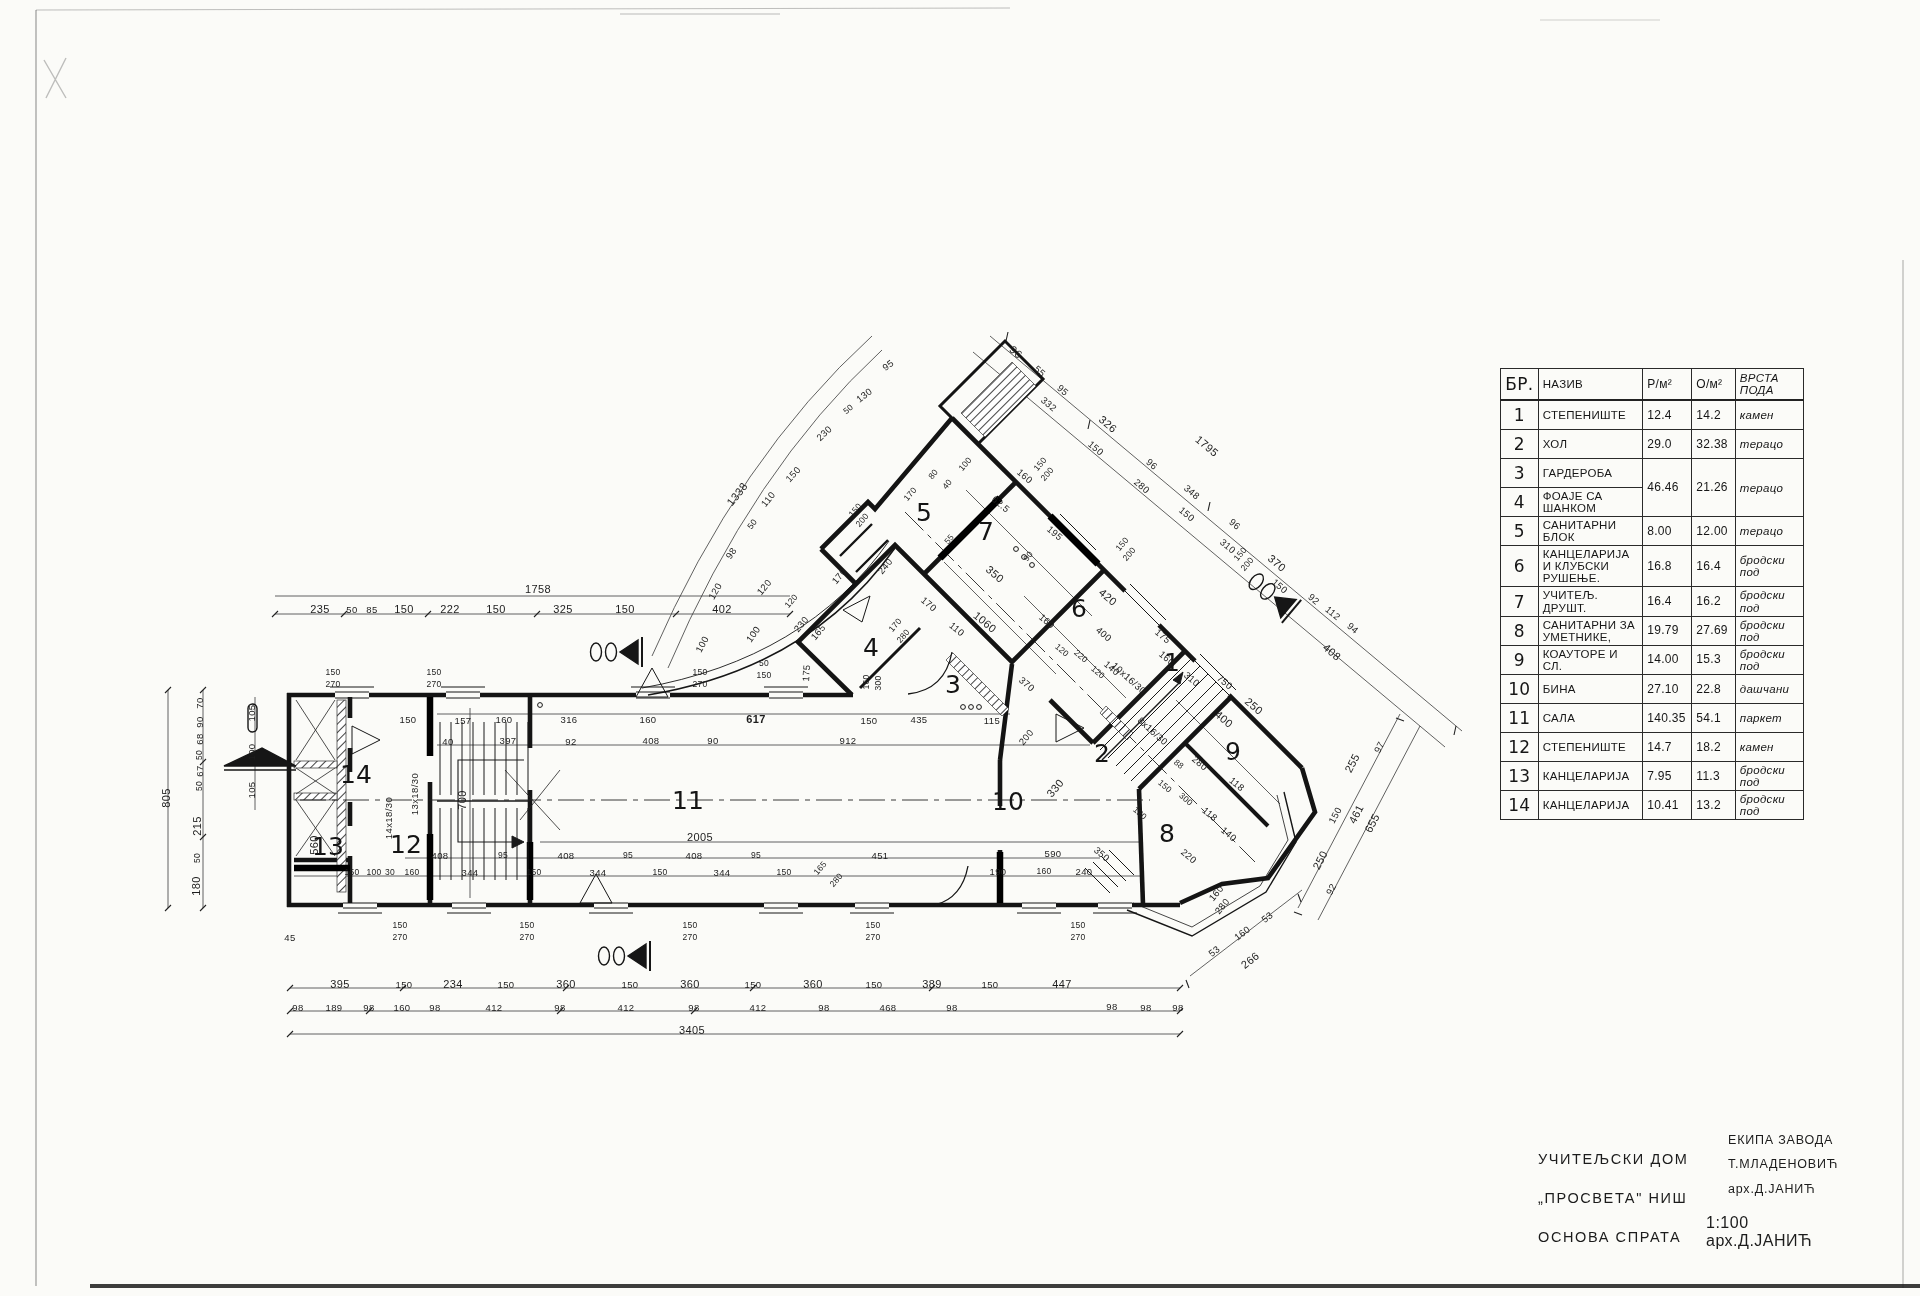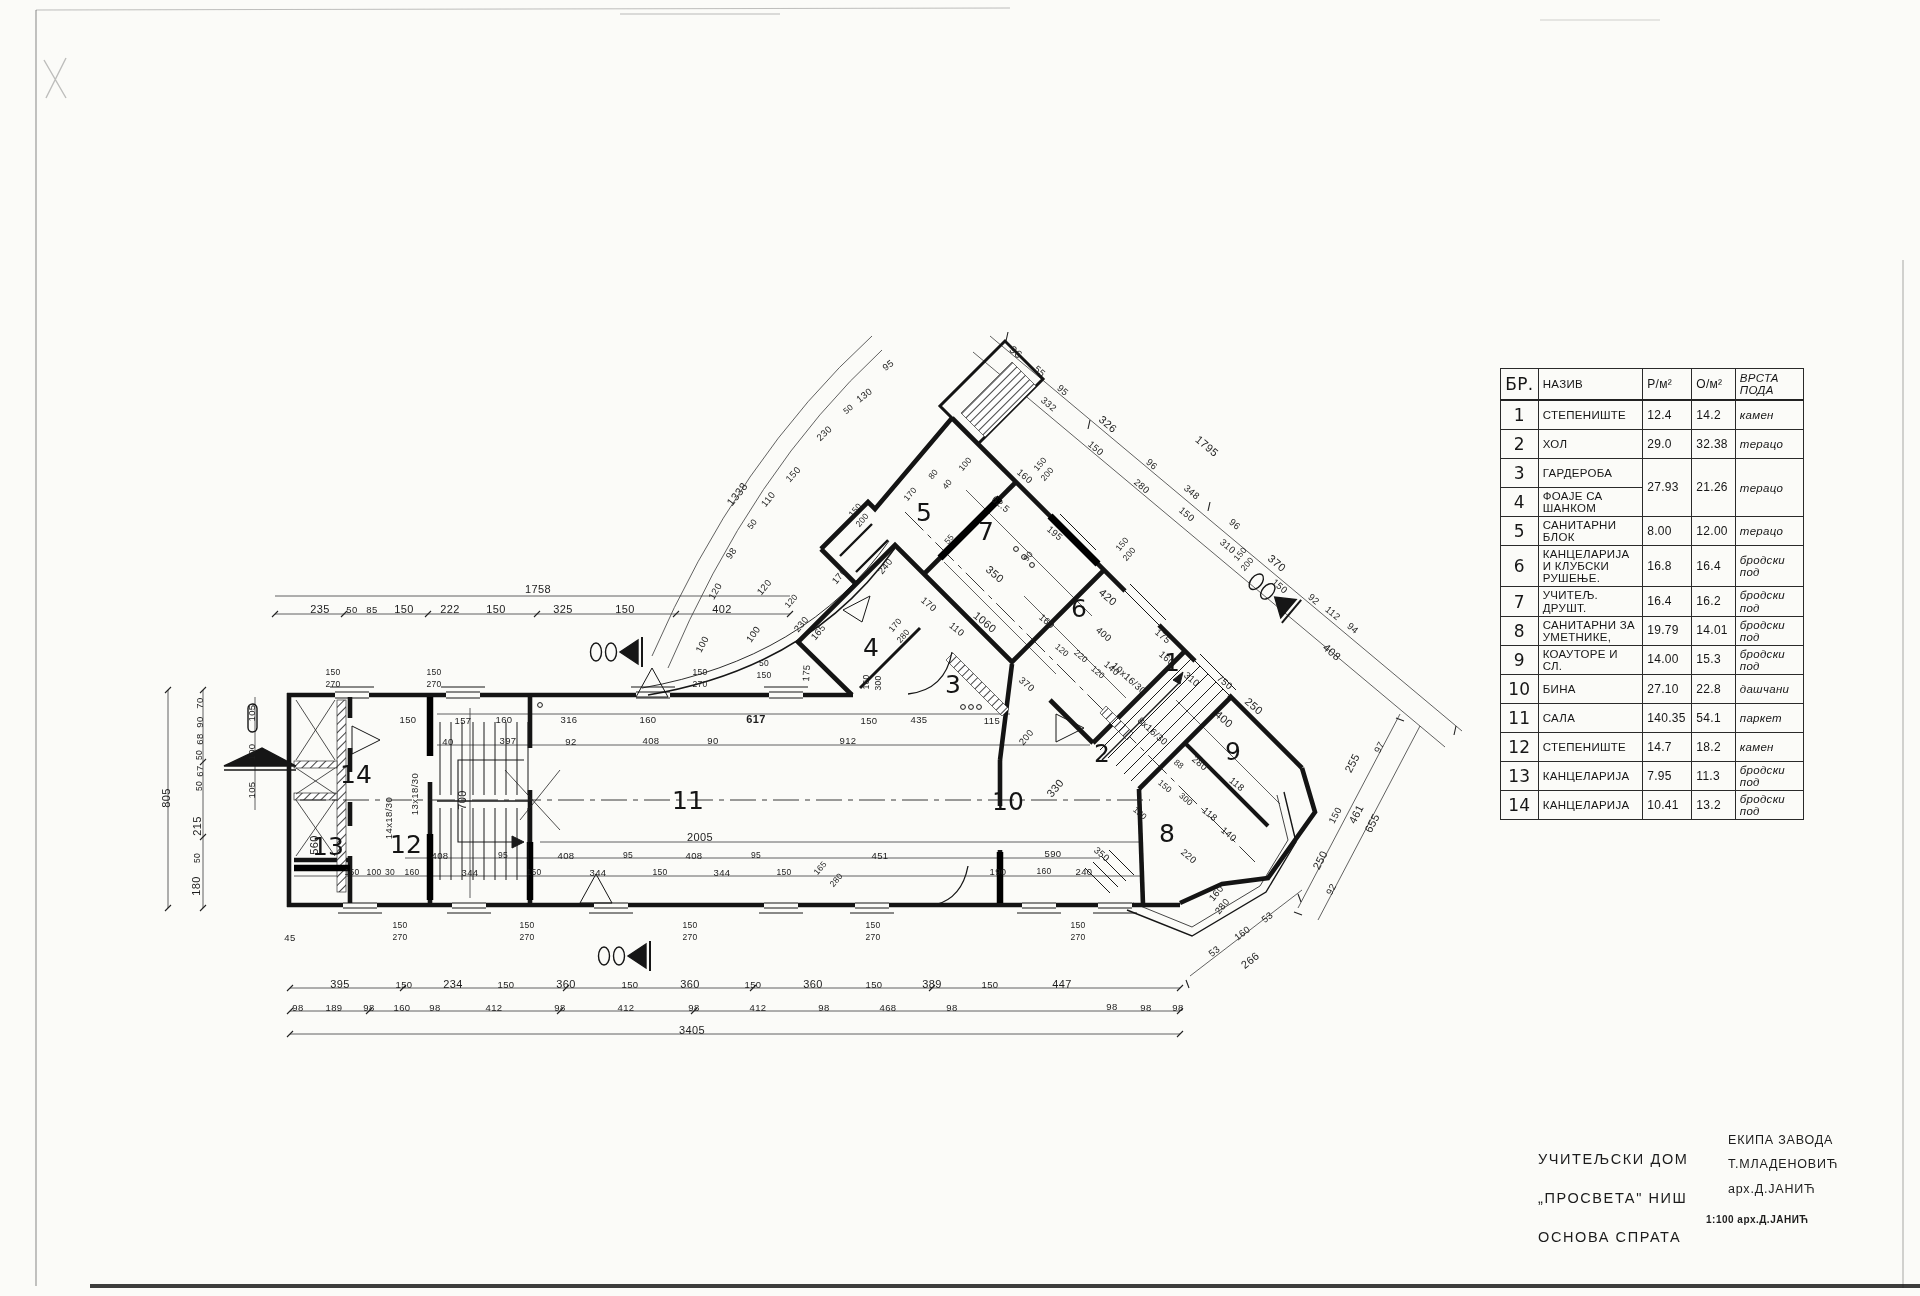--- a/index.html
+++ b/index.html
@@ -30,21 +30,21 @@
   #legend .ltitle{font-size:15px;letter-spacing:5px;margin-bottom:18px;}
   .litem{display:flex;align-items:center;margin-bottom:22px;}
   .lswatch{width:84px;height:18px;border:1.3px solid #222;margin-right:36px;flex:none;}
   .lswatch.hatch{background:repeating-linear-gradient(45deg,#fff 0 3px,#333 3px 4.6px);}
   .lswatch.solid{background:#111;border-color:#111;}
   .llabel{font-size:13.5px;letter-spacing:2.5px;}
   
   #tblock{position:absolute;left:1528px;top:1128px;width:330px;font-size:14.5px;letter-spacing:1.6px;}
   #tblock .lcol{position:absolute;left:10px;top:12px;width:190px;line-height:2.7;}
   #tblock .rcol{position:absolute;left:200px;top:0;width:150px;font-size:12.5px;letter-spacing:.8px;line-height:1.95;}
-  #tblock .scaleline{position:absolute;left:178px;top:86px;font-size:10px;letter-spacing:.5px;font-weight:bold;}
+  #tblock .scaleline{position:absolute;left:178px;top:86px;font-size:16px;letter-spacing:.5px;}
 </style>
 </head>
 <body>
 
 <div id="sheet">
 
   <svg width="1920" height="1296" viewBox="0 0 1920 1296">
     <defs>
       <pattern id="hat" width="6" height="6" patternUnits="userSpaceOnUse" patternTransform="rotate(45)">
         <rect width="6" height="6" fill="#fff"></rect>
@@ -496,21 +496,21 @@
         <tr>
           <td class="cno">2</td>
           <td class="cname">ХОЛ</td>
           <td class="cp">29.0</td>
           <td class="co">32.38</td>
           <td class="cf">терацо</td>
         </tr>
         <tr>
           <td class="cno">3</td>
           <td class="cname">ГАРДЕРОБА</td>
-          <td class="cp" rowspan="2">27.93</td>
+          <td class="cp" rowspan="2">46.46</td>
           <td class="co" rowspan="2">21.26</td>
           <td class="cf" rowspan="2">терацо</td>
         </tr>
         <tr>
           <td class="cno">4</td>
           <td class="cname">ФОАЈЕ СА ШАНКОМ</td>
         </tr>
         <tr>
           <td class="cno">5</td>
           <td class="cname">САНИТАРНИ БЛОК</td>
@@ -529,21 +529,21 @@
           <td class="cno">7</td>
           <td class="cname">УЧИТЕЉ. ДРУШТ.</td>
           <td class="cp">16.4</td>
           <td class="co">16.2</td>
           <td class="cf">бродски под</td>
         </tr>
         <tr>
           <td class="cno">8</td>
           <td class="cname">САНИТАРНИ ЗА УМЕТНИКЕ,</td>
           <td class="cp">19.79</td>
-          <td class="co">14.01</td>
+          <td class="co">27.69</td>
           <td class="cf">бродски под</td>
         </tr>
         <tr>
           <td class="cno">9</td>
           <td class="cname">КОАУТОРЕ И СЛ.</td>
           <td class="cp">14.00</td>
           <td class="co">15.3</td>
           <td class="cf">бродски под</td>
         </tr>
         <tr>

